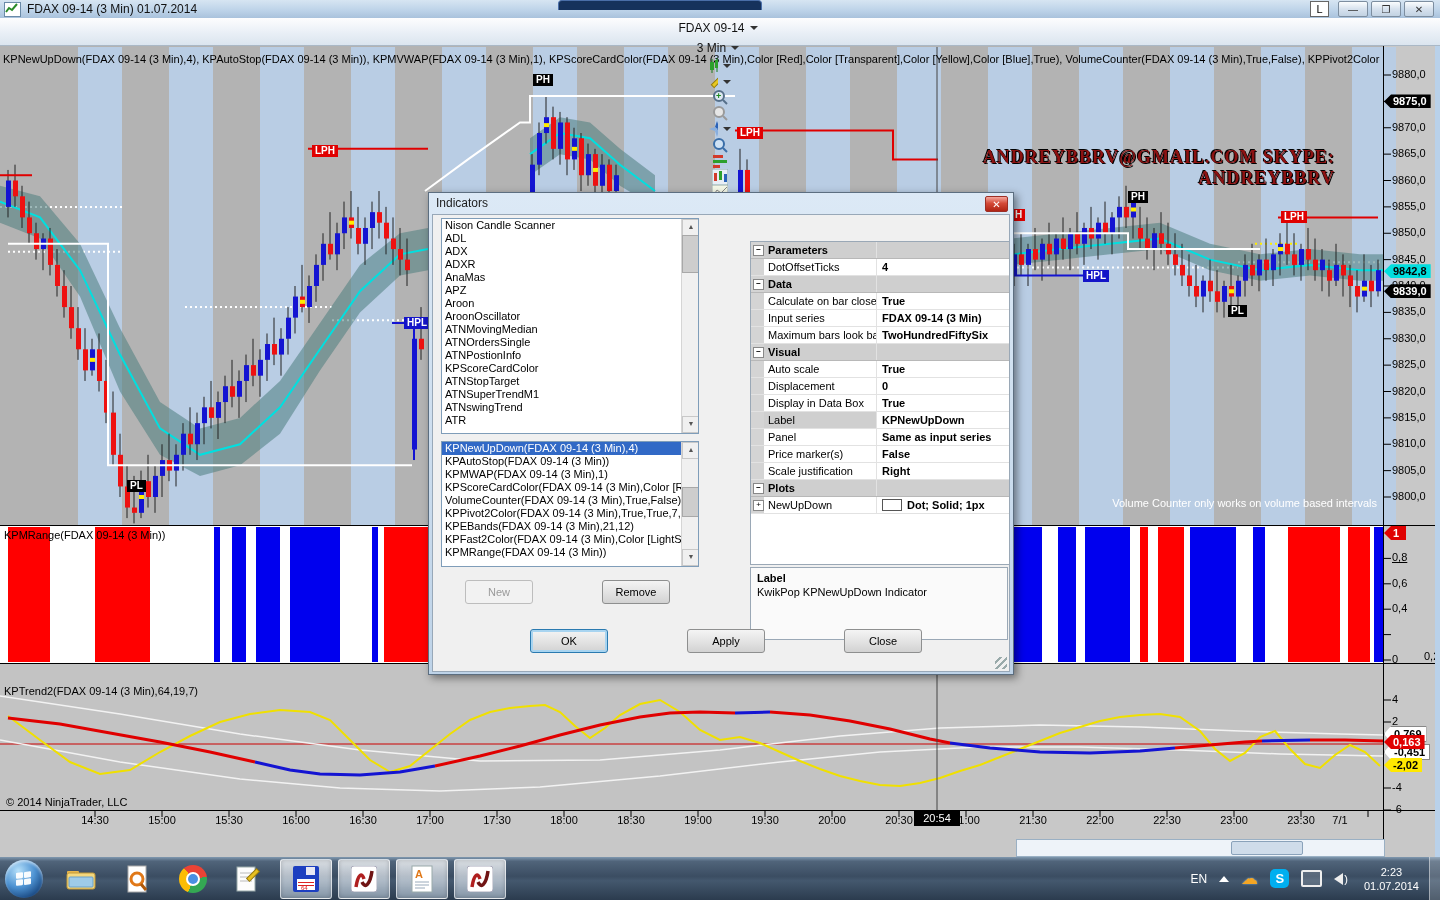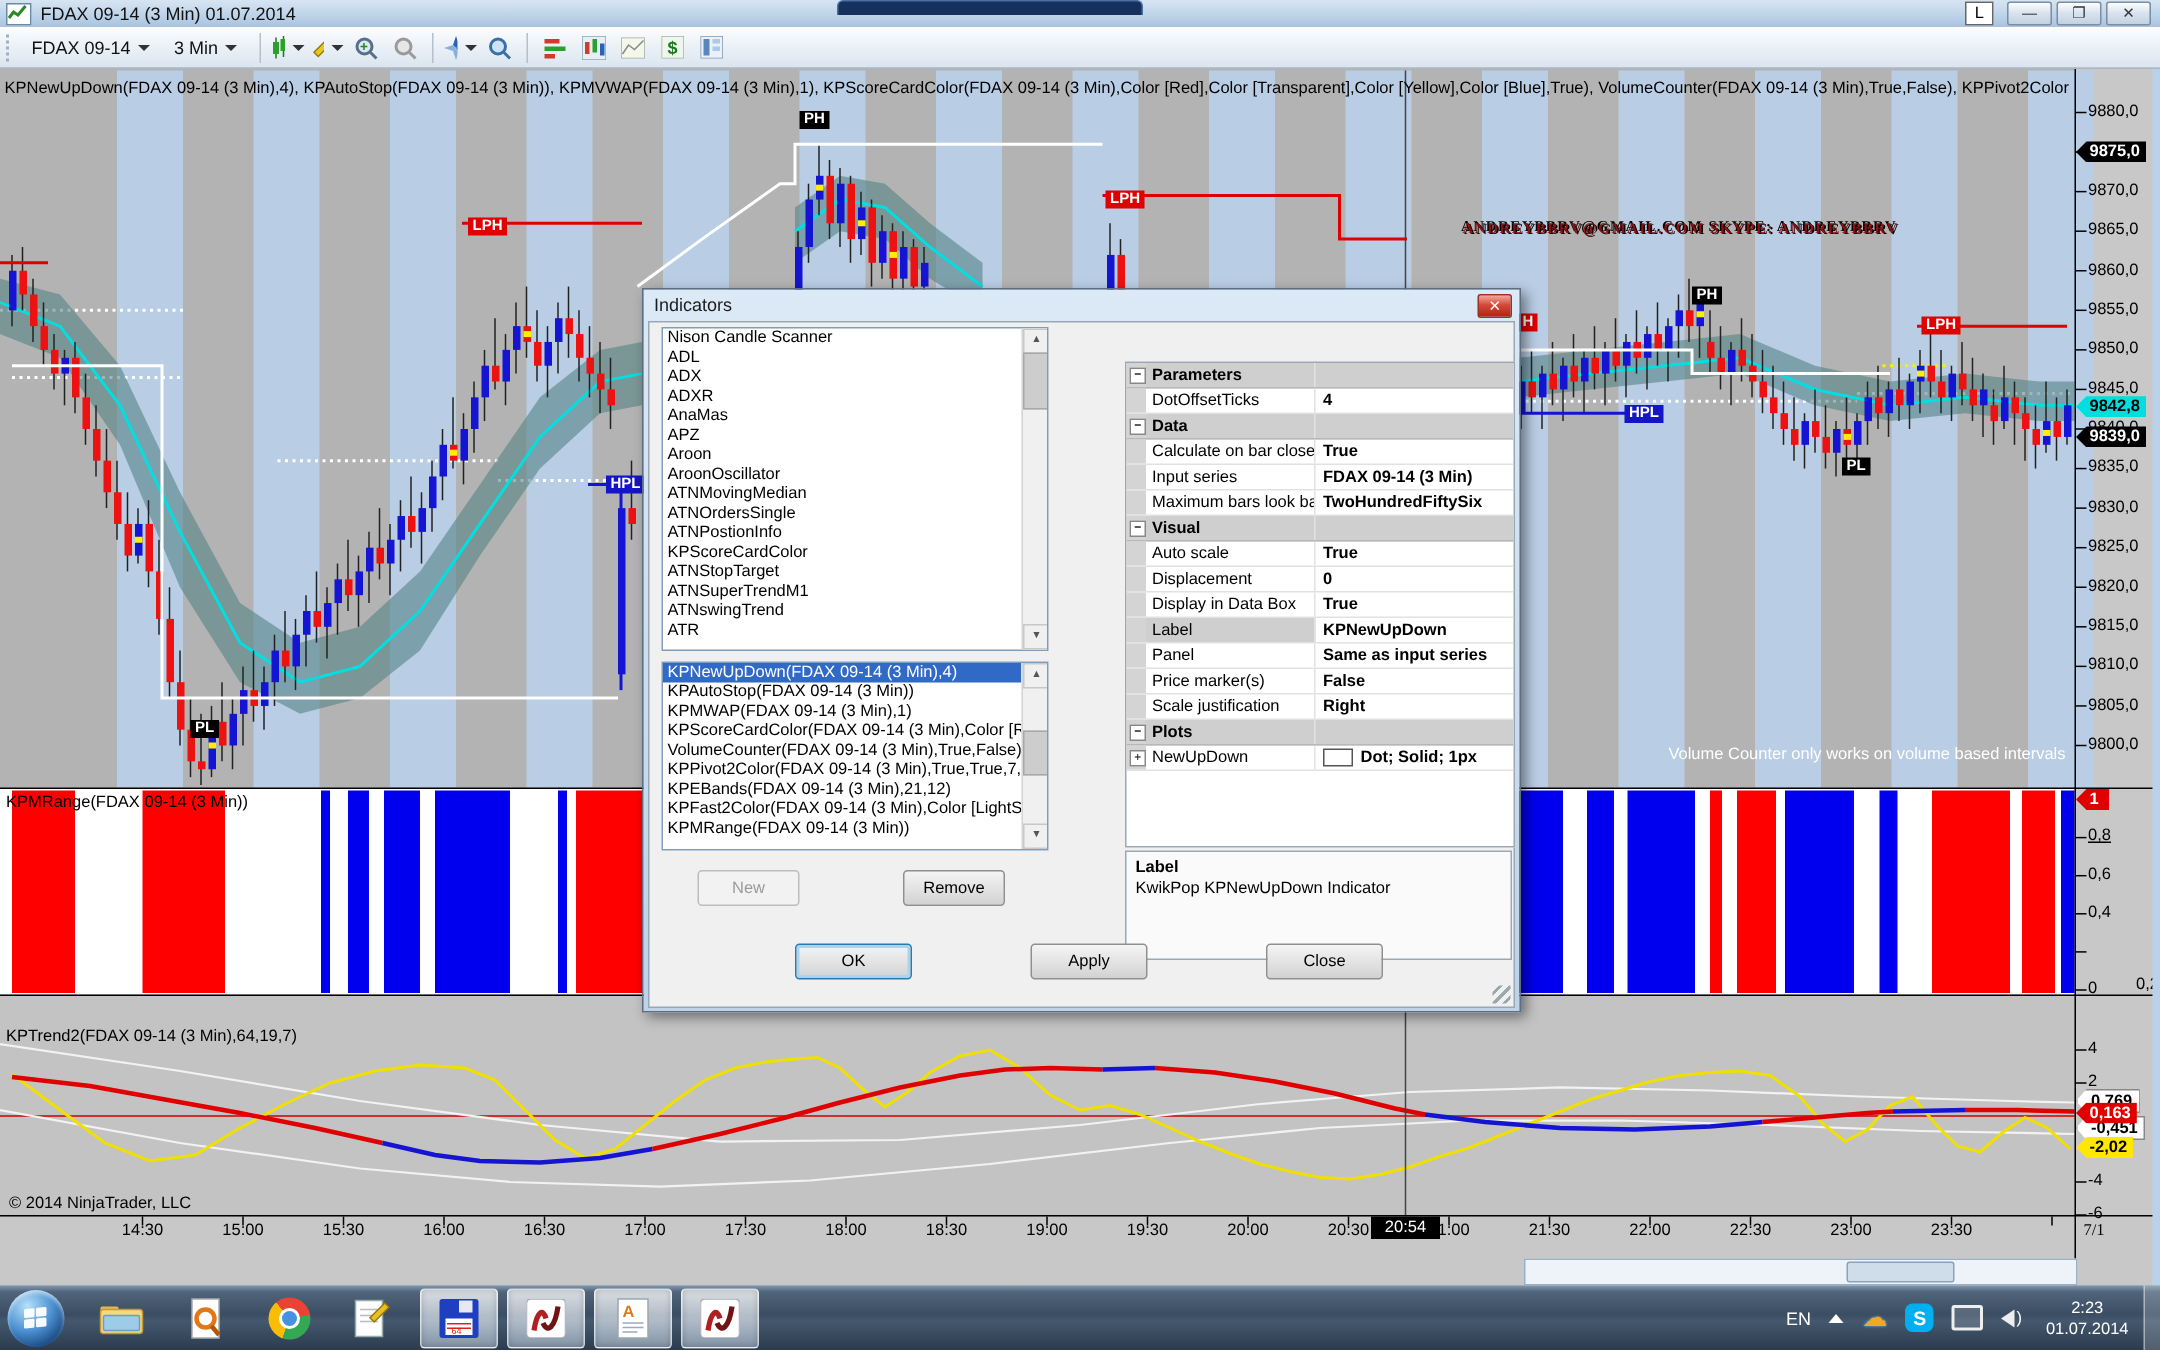--- a/index.html
+++ b/index.html
@@ -11,35 +11,35 @@
     background:linear-gradient(#d7e5f2,#bcd2e8 60%,#a9c2dc);border-bottom:1px solid #8ea8c0;
     display:flex;align-items:center;font-size:12px;color:#111;z-index:4;}
   .app-icon{width:15px;height:13px;margin:0 6px 0 4px;background:#fff;border:1px solid #6a8aa8;position:relative;}
   .behind-win{left:558px;top:0;width:202px;height:9px;background:#16325c;border:1px solid #4a6ea8;border-bottom:none;border-radius:4px 4px 0 0;z-index:6;}
   .win-btn{width:28px;height:14px;margin-left:3px;border:1px solid #7d8ea0;border-radius:2px;
     background:linear-gradient(#fbfdfe,#d7e2ee 50%,#c2d2e2);display:flex;align-items:center;justify-content:center;
     font-size:10px;color:#333;}
   .link-btn{width:17px;height:14px;border:1px solid #666;background:#fff;display:flex;align-items:center;justify-content:center;font-size:11px;color:#000;margin-right:6px;}
   
   .toolbar{left:0;top:18px;width:1440px;height:27px;background:linear-gradient(#fdfdfe,#e9eff6 55%,#dbe5ef);
-    border-bottom:1px solid #aab8c6;display:flex;align-items:center;font-size:12px;color:#111;z-index:4;}
+    border-bottom:1px solid #aab8c6;display:flex;align-items:center;font-size:12px;color:#111;z-index:4;flex-direction:column;}
   .grip{width:3px;height:18px;margin:0 6px 0 4px;border-left:2px dotted #9fb0c0;}
   .tb-dd{display:flex;align-items:center;padding:2px 5px;margin-right:4px;border:1px solid transparent;border-radius:2px;}
   .caret{width:0;height:0;border-left:4px solid transparent;border-right:4px solid transparent;border-top:4px solid #333;margin-left:5px;}
   .tb-sep{width:1px;height:20px;background:#b4c0cc;margin:0 5px;}
   .tb-ico{width:22px;height:20px;margin:0 2px;display:flex;align-items:center;justify-content:center;position:relative;}
   
   #chart-svg{left:0;top:0;z-index:1;}
   #overlay{left:0;top:0;width:1440px;height:900px;z-index:2;pointer-events:none;}
   .ind-bar{left:3px;top:53px;width:1377px;height:14px;overflow:hidden;white-space:nowrap;font-size:11px;color:#000;}
   .wm1{left:975px;top:118px;width:360px;text-align:center;font-family:"Liberation Serif","DejaVu Serif",serif;
        font-weight:bold;font-size:25px;letter-spacing:1px;color:#8c1212;
        text-shadow:1px 1px 0 #000,-1px -1px 0 #000,1px -1px 0 #000,-1px 1px 0 #000;}
-  .wm2{left:975px;top:147px;width:360px;text-align:left;font-family:"Liberation Serif","DejaVu Serif",serif;
-       font-weight:bold;font-size:10px;letter-spacing:1px;color:#8c1212;
+  .wm2{left:975px;top:147px;width:360px;text-align:right;font-family:"Liberation Serif","DejaVu Serif",serif;
+       font-weight:bold;font-size:18px;letter-spacing:1px;color:#8c1212;
        text-shadow:1px 1px 0 #000,-1px -1px 0 #000;}
   .panel-label{font-size:11px;color:#000;white-space:nowrap;}
   .vol-note{right:63px;top:497px;font-size:11px;color:#fff;white-space:nowrap;}
   .copyright{left:6px;top:796px;font-size:11px;color:#000;}
   .ptick{position:absolute;left:1392px;font-size:11px;color:#000;white-space:nowrap;}
   .ttick{position:absolute;top:814px;font-size:11px;color:#000;transform:translateX(-50%);white-space:nowrap;}
   .t-hl{left:914px;top:811px;width:46px;height:15px;background:#000;color:#fff;font-size:11px;
         text-align:center;line-height:15px;z-index:3;}
   .badge{position:absolute;color:#fff;font-size:10px;font-weight:bold;padding:0 3px;line-height:12px;z-index:2;}
   .marker{position:absolute;left:1384px;height:14px;line-height:14px;font-size:11px;font-weight:bold;
@@ -666,21 +666,21 @@
         <div class="ttick" style="left: 698px;">19:00</div>
         <div class="ttick" style="left: 765px;">19:30</div>
         <div class="ttick" style="left: 832px;">20:00</div>
         <div class="ttick" style="left: 899px;">20:30</div>
         <div class="ttick" style="left: 966px;">21:00</div>
         <div class="ttick" style="left: 1033px;">21:30</div>
         <div class="ttick" style="left: 1100px;">22:00</div>
         <div class="ttick" style="left: 1167px;">22:30</div>
         <div class="ttick" style="left: 1234px;">23:00</div>
         <div class="ttick" style="left: 1301px;">23:30</div>
-        <div class="ttick" style="left: 1396px; font-family: Liberation Serif, serif;">7/1</div>
+        <div class="ttick" style="left: 1340px;">7/1</div>
         <div class="marker" style="top: 94.375px; background: rgb(0, 0, 0); color: rgb(255, 255, 255);">9875,0</div>
         <div class="marker" style="top: 264.23px; background: rgb(0, 222, 222); color: rgb(0, 0, 0);">9842,8</div>
         <div class="marker" style="top: 284.275px; background: rgb(0, 0, 0); color: rgb(255, 255, 255);">9839,0</div>
         <div class="marker" style="top: 526px; background: rgb(224, 0, 0); color: rgb(255, 255, 255); padding-right: 7px;">1</div>
         <div class="marker" style="top: 726px; background: rgb(255, 255, 255); color: rgb(0, 0, 0); border: 1px solid rgb(136, 136, 136);">0,769</div>
         <div class="marker" style="top: 744px; background: rgb(255, 255, 255); color: rgb(0, 0, 0); border: 1px solid rgb(136, 136, 136);">-0,451</div>
         <div class="marker" style="top: 735px; background: rgb(224, 0, 0); color: rgb(255, 255, 255); border: none;">0,163</div>
         <div class="marker" style="top: 758px; background: rgb(255, 232, 0); color: rgb(0, 0, 0); border: none;">-2,02</div>
         <div class="badge" style="left: 533px; top: 74px; background: rgb(0, 0, 0);">PH</div>
         <div class="badge" style="left: 312px; top: 145px; background: rgb(224, 0, 0);">LPH</div>

